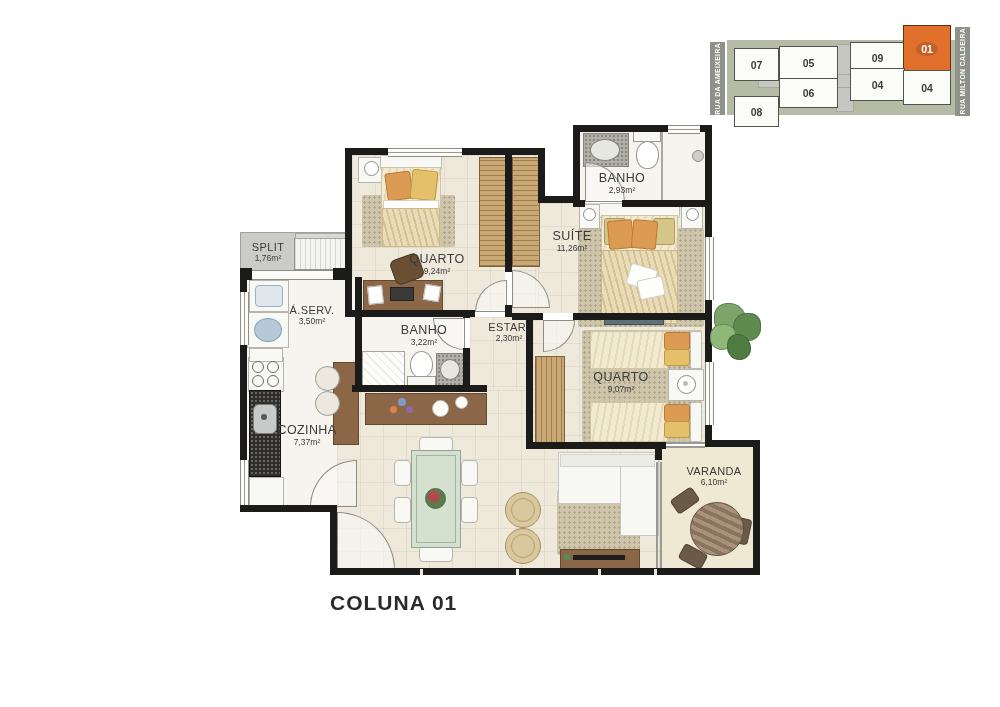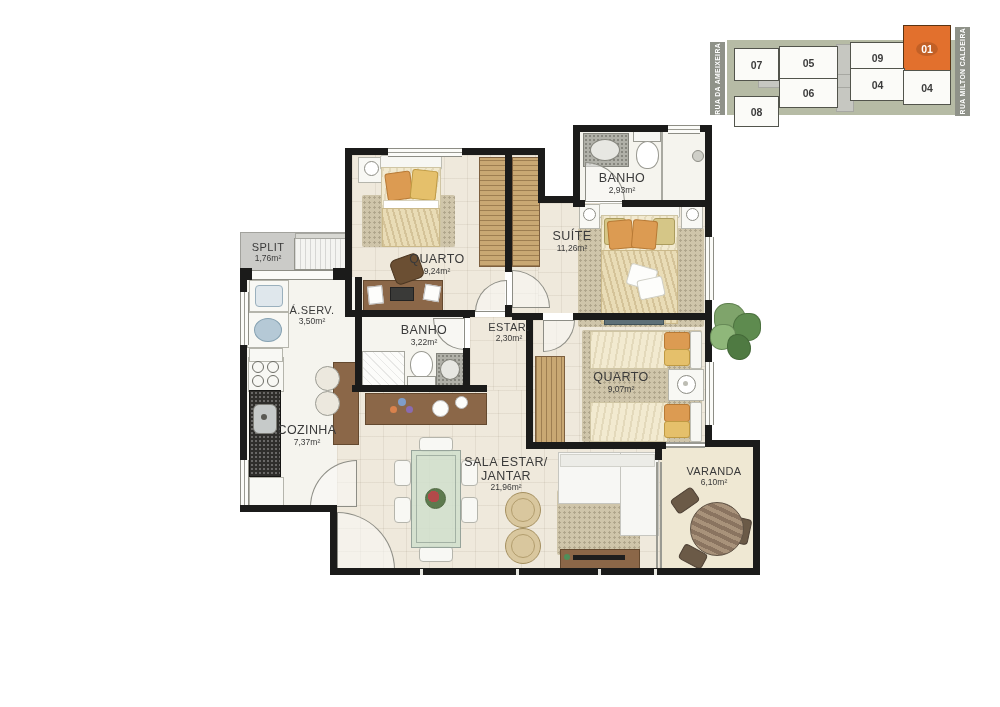--- a/index.html
+++ b/index.html
@@ -325,24 +325,20 @@
     <div class="rarea">2,30m²</div>
   </div>
   <div class="lbl" style="left:307px;top:424px">
     <div class="rname">COZINHA</div>
     <div class="rarea">7,37m²</div>
   </div>
   <div class="lbl" style="left:621px;top:371px">
     <div class="rname">QUARTO</div>
     <div class="rarea">9,07m²</div>
   </div>
-  <div class="lbl" style="left:506px;top:456px">
-    <div class="rname">SALA ESTAR/</div>
-    <div class="rname">JANTAR</div>
-    <div class="rarea">21,96m²</div>
-  </div>
   <div class="lbl" style="left:714px;top:466px">
     <div class="rname sm">VARANDA</div>
     <div class="rarea">6,10m²</div>
   </div>
 
+  <div class="title" style="left:330px;top:591px">COLUNA 01</div>
 
 </div>
 
 </body></html>

